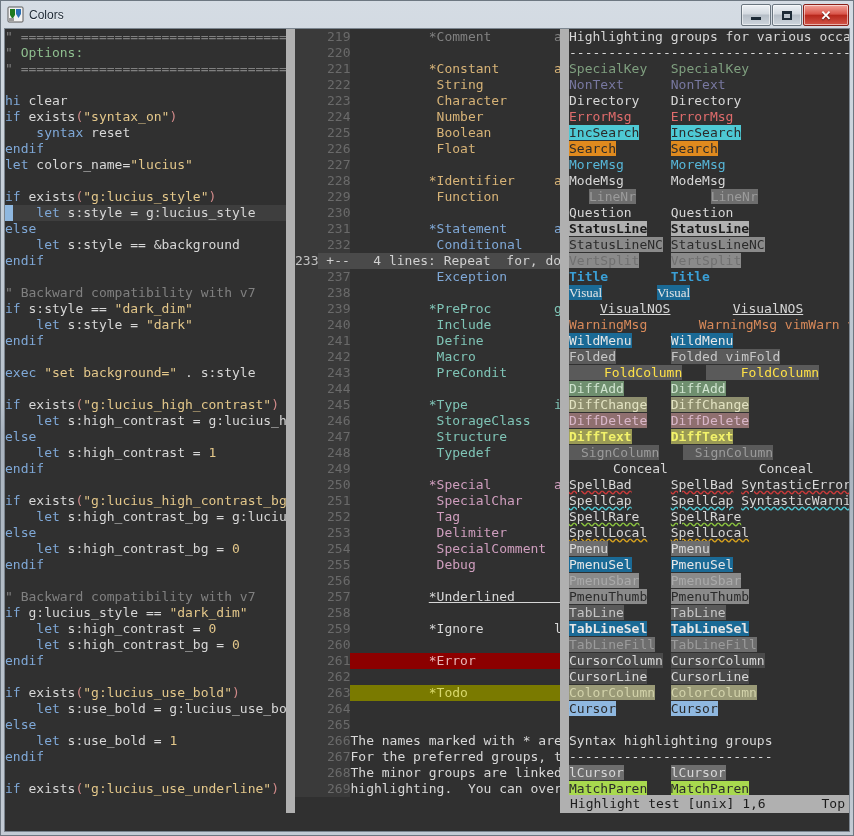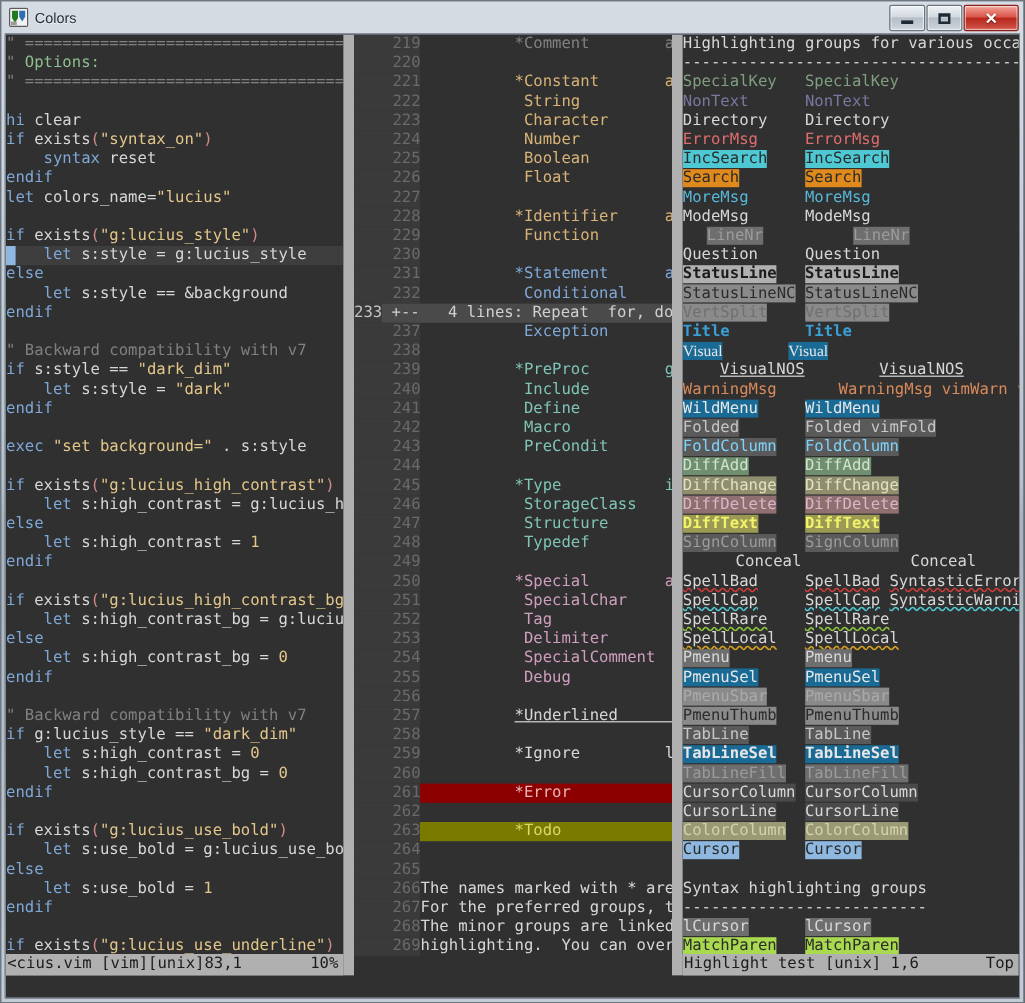--- a/index.html
+++ b/index.html
@@ -137,26 +137,26 @@
   .g-question{color:#d7d7d7;}
   .g-statusline{background:#b0b0b0;color:#1c1c1c;font-weight:bold;}
   .g-statuslinenc{background:#8a8a8a;color:#2b2b2b;}
   .g-vertsplit{background:#8a8a8a;color:#707070;}
   .g-title{color:#3a9fd6;font-weight:bold;}
   .g-visual{background:#1a6a96;color:#e6e6e6;font-family:Liberation Serif, serif;}
   .g-visualnos{color:#d7d7d7;text-decoration:underline;padding-left:31px;}
   .g-warningmsg{color:#d98a5a;}
   .g-wildmenu{background:#1a6a96;color:#e6e6e6;}
   .g-folded{background:#5a5a5a;color:#c6c6c6;}
-  .g-foldcolumn{background:#5a5a5a;color:#7dd3fc;}
+  .g-foldcolumn{background:#5a5a5a;color:#fde047;padding-left:35px;}
   .g-diffadd{background:#6f8f6f;color:#cfe3cf;}
   .g-diffchange{background:#8f8f6f;color:#e2e2c2;}
   .g-diffdelete{background:#8f6f6f;color:#d9b7c9;}
   .g-difftext{background:#9a9a55;color:#f2f26a;font-weight:bold;}
-  .g-signcolumn{background:#5a5a5a;color:#9b9b9b;}
+  .g-signcolumn{background:#5a5a5a;color:#9b9b9b;padding-left:12px;}
   .g-conceal{color:#d7d7d7;padding-left:44px;}
   .g-spellbad{color:#d7d7d7;text-decoration:underline wavy #cc3a3a;}
   .g-spellcap{color:#d7d7d7;text-decoration:underline wavy #4ec9d4;}
   .g-spellrare{color:#d7d7d7;text-decoration:underline wavy #8cc63f;}
   .g-spelllocal{color:#d7d7d7;text-decoration:underline wavy #d7a21e;}
   .g-pmenu{background:#6e6e6e;color:#d7d7d7;}
   .g-pmenusel{background:#1a6a96;color:#e6e6e6;}
   .g-pmenusbar{background:#8a8a8a;color:#aaaaaa;}
   .g-pmenuthumb{background:#8a8a8a;color:#2b2b2b;}
   .g-tabline{background:#5a5a5a;color:#c6c6c6;}
@@ -207,24 +207,20 @@
       </div>
     </div>
 
     <div class="client">
       <div class="vim">
 
         <div class="windows-row">
 
           <div class="pane pane-left">
             <div class="pane-body" id="left-body"><div class="row"><span class="c-comment">" </span><span class="c-comment">=========================================</span></div><div class="row"><span class="c-comment">" </span><span class="c-green">Options:</span></div><div class="row"><span class="c-comment">" </span><span class="c-comment">=========================================</span></div><div class="row">&nbsp;</div><div class="row"><span class="c-stmt">hi</span><span class="c-plain"> clear</span></div><div class="row"><span class="c-stmt">if</span><span class="c-plain"> exists</span><span class="c-paren">(</span><span class="c-str">"syntax_on"</span><span class="c-paren">)</span></div><div class="row"><span class="c-stmt">    syntax</span><span class="c-plain"> reset</span></div><div class="row"><span class="c-stmt">endif</span></div><div class="row"><span class="c-stmt">let</span><span class="c-plain"> colors_name=</span><span class="c-str">"lucius"</span></div><div class="row">&nbsp;</div><div class="row"><span class="c-stmt">if</span><span class="c-plain"> exists</span><span class="c-paren">(</span><span class="c-str">"g:lucius_style"</span><span class="c-paren">)</span></div><div class="row cursorline"><span class="cursor-block"> </span><span class="c-plain">   </span><span class="c-stmt">let</span><span class="c-plain"> s:style = g:lucius_style</span></div><div class="row"><span class="c-stmt">else</span></div><div class="row"><span class="c-plain">    </span><span class="c-stmt">let</span><span class="c-plain"> s:style == &amp;background</span></div><div class="row"><span class="c-stmt">endif</span></div><div class="row">&nbsp;</div><div class="row"><span class="c-comment">" Backward compatibility with v7</span></div><div class="row"><span class="c-stmt">if</span><span class="c-plain"> s:style == </span><span class="c-str">"dark_dim"</span></div><div class="row"><span class="c-plain">    </span><span class="c-stmt">let</span><span class="c-plain"> s:style = </span><span class="c-str">"dark"</span></div><div class="row"><span class="c-stmt">endif</span></div><div class="row">&nbsp;</div><div class="row"><span class="c-stmt">exec</span><span class="c-plain"> </span><span class="c-str">"set background="</span><span class="c-plain"> . s:style</span></div><div class="row">&nbsp;</div><div class="row"><span class="c-stmt">if</span><span class="c-plain"> exists</span><span class="c-paren">(</span><span class="c-str">"g:lucius_high_contrast"</span><span class="c-paren">)</span></div><div class="row"><span class="c-plain">    </span><span class="c-stmt">let</span><span class="c-plain"> s:high_contrast = g:lucius_hig</span></div><div class="row"><span class="c-stmt">else</span></div><div class="row"><span class="c-plain">    </span><span class="c-stmt">let</span><span class="c-plain"> s:high_contrast = </span><span class="c-num">1</span></div><div class="row"><span class="c-stmt">endif</span></div><div class="row">&nbsp;</div><div class="row"><span class="c-stmt">if</span><span class="c-plain"> exists</span><span class="c-paren">(</span><span class="c-str">"g:lucius_high_contrast_bg"</span></div><div class="row"><span class="c-plain">    </span><span class="c-stmt">let</span><span class="c-plain"> s:high_contrast_bg = g:lucius_</span></div><div class="row"><span class="c-stmt">else</span></div><div class="row"><span class="c-plain">    </span><span class="c-stmt">let</span><span class="c-plain"> s:high_contrast_bg = </span><span class="c-num">0</span></div><div class="row"><span class="c-stmt">endif</span></div><div class="row">&nbsp;</div><div class="row"><span class="c-comment">" Backward compatibility with v7</span></div><div class="row"><span class="c-stmt">if</span><span class="c-plain"> g:lucius_style == </span><span class="c-str">"dark_dim"</span></div><div class="row"><span class="c-plain">    </span><span class="c-stmt">let</span><span class="c-plain"> s:high_contrast = </span><span class="c-num">0</span></div><div class="row"><span class="c-plain">    </span><span class="c-stmt">let</span><span class="c-plain"> s:high_contrast_bg = </span><span class="c-num">0</span></div><div class="row"><span class="c-stmt">endif</span></div><div class="row">&nbsp;</div><div class="row"><span class="c-stmt">if</span><span class="c-plain"> exists</span><span class="c-paren">(</span><span class="c-str">"g:lucius_use_bold"</span><span class="c-paren">)</span></div><div class="row"><span class="c-plain">    </span><span class="c-stmt">let</span><span class="c-plain"> s:use_bold = g:lucius_use_bold</span></div><div class="row"><span class="c-stmt">else</span></div><div class="row"><span class="c-plain">    </span><span class="c-stmt">let</span><span class="c-plain"> s:use_bold = </span><span class="c-num">1</span></div><div class="row"><span class="c-stmt">endif</span></div><div class="row">&nbsp;</div><div class="row"><span class="c-stmt">if</span><span class="c-plain"> exists</span><span class="c-paren">(</span><span class="c-str">"g:lucius_use_underline"</span><span class="c-paren">)</span></div></div>
-            <div class="statusline">
-              <span class="sl-left">&lt;cius.vim [vim][unix]83,1</span>
-              <span class="sl-right">10%</span>
-            </div>
           </div>
 
           <div class="vsplit"></div>
 
           <div class="pane pane-mid">
             <div class="pane-body" id="mid-body"><div class="row"><span class="lnum">219</span><span class="c-plain">          </span><span class="c-comment">*Comment</span><span class="c-comment">        any comme</span></div><div class="row"><span class="lnum">220</span>&nbsp;</div><div class="row"><span class="lnum">221</span><span class="c-plain">          </span><span class="c-helpexample">*Constant</span><span class="c-helpexample">       any const</span></div><div class="row"><span class="lnum">222</span><span class="c-plain">           </span><span class="c-helpexample">String</span><span class="c-helpexample">          a string </span></div><div class="row"><span class="lnum">223</span><span class="c-plain">           </span><span class="c-helpexample">Character</span><span class="c-helpexample">       a charact</span></div><div class="row"><span class="lnum">224</span><span class="c-plain">           </span><span class="c-helpexample">Number</span><span class="c-helpexample">          a number </span></div><div class="row"><span class="lnum">225</span><span class="c-plain">           </span><span class="c-helpexample">Boolean</span><span class="c-helpexample">         a boolean</span></div><div class="row"><span class="lnum">226</span><span class="c-plain">           </span><span class="c-helpexample">Float</span><span class="c-helpexample">           a floatin</span></div><div class="row"><span class="lnum">227</span>&nbsp;</div><div class="row"><span class="lnum">228</span><span class="c-plain">          </span><span class="c-helpexample">*Identifier</span><span class="c-helpexample">     any varia</span></div><div class="row"><span class="lnum">229</span><span class="c-plain">           </span><span class="c-helpexample">Function</span><span class="c-helpexample">        function </span></div><div class="row"><span class="lnum">230</span>&nbsp;</div><div class="row"><span class="lnum">231</span><span class="c-plain">          </span><span class="c-helpident">*Statement</span><span class="c-helpident">      any state</span></div><div class="row"><span class="lnum">232</span><span class="c-plain">           </span><span class="c-helpident">Conditional</span><span class="c-helpident">     if, then,</span></div><div class="row"><span class="ln-cur">233</span><span class="c-fold"> +--   4 lines: Repeat  for, do, whi</span></div><div class="row"><span class="lnum">237</span><span class="c-plain">           </span><span class="c-helpident">Exception</span><span class="c-helpident">       try, catc</span></div><div class="row"><span class="lnum">238</span>&nbsp;</div><div class="row"><span class="lnum">239</span><span class="c-plain">          </span><span class="c-helphyper">*PreProc</span><span class="c-helphyper">        generic P</span></div><div class="row"><span class="lnum">240</span><span class="c-plain">           </span><span class="c-helphyper">Include</span><span class="c-helphyper">         preproces</span></div><div class="row"><span class="lnum">241</span><span class="c-plain">           </span><span class="c-helphyper">Define</span><span class="c-helphyper">          preproces</span></div><div class="row"><span class="lnum">242</span><span class="c-plain">           </span><span class="c-helphyper">Macro</span><span class="c-helphyper">           same as D</span></div><div class="row"><span class="lnum">243</span><span class="c-plain">           </span><span class="c-helphyper">PreCondit</span><span class="c-helphyper">       preproces</span></div><div class="row"><span class="lnum">244</span>&nbsp;</div><div class="row"><span class="lnum">245</span><span class="c-plain">          </span><span class="c-helphyper">*Type</span><span class="c-helphyper">           int, long</span></div><div class="row"><span class="lnum">246</span><span class="c-plain">           </span><span class="c-helphyper">StorageClass</span><span class="c-helphyper">    static, r</span></div><div class="row"><span class="lnum">247</span><span class="c-plain">           </span><span class="c-helphyper">Structure</span><span class="c-helphyper">       struct, u</span></div><div class="row"><span class="lnum">248</span><span class="c-plain">           </span><span class="c-helphyper">Typedef</span><span class="c-helphyper">         A typedef</span></div><div class="row"><span class="lnum">249</span>&nbsp;</div><div class="row"><span class="lnum">250</span><span class="c-plain">          </span><span class="c-special">*Special</span><span class="c-special">        any speci</span></div><div class="row"><span class="lnum">251</span><span class="c-plain">           </span><span class="c-special">SpecialChar</span><span class="c-special">     special c</span></div><div class="row"><span class="lnum">252</span><span class="c-plain">           </span><span class="c-special">Tag</span><span class="c-special">             you can u</span></div><div class="row"><span class="lnum">253</span><span class="c-plain">           </span><span class="c-special">Delimiter</span><span class="c-special">       character</span></div><div class="row"><span class="lnum">254</span><span class="c-plain">           </span><span class="c-special">SpecialComment</span><span class="c-special">  special t</span></div><div class="row"><span class="lnum">255</span><span class="c-plain">           </span><span class="c-special">Debug</span><span class="c-special">           debugging</span></div><div class="row"><span class="lnum">256</span>&nbsp;</div><div class="row"><span class="lnum">257</span><span class="c-plain">          </span><span class="c-underlined">*Underlined      text that</span></div><div class="row"><span class="lnum">258</span>&nbsp;</div><div class="row"><span class="lnum">259</span><span class="c-plain">          </span><span class="c-plain">*Ignore</span><span class="c-plain">         left blan</span></div><div class="row"><span class="lnum">260</span>&nbsp;</div><div class="row"><span class="lnum">261</span><span class="hl-error">          *Error           any erron</span></div><div class="row"><span class="lnum">262</span>&nbsp;</div><div class="row"><span class="lnum">263</span><span class="hl-todo">          *Todo            anything </span></div><div class="row"><span class="lnum">264</span><span class="c-helpexample">                           keywords </span></div><div class="row"><span class="lnum">265</span>&nbsp;</div><div class="row"><span class="lnum">266</span><span class="c-plain">The names marked with * are the p</span></div><div class="row"><span class="lnum">267</span><span class="c-plain">For the preferred groups, the "sy</span></div><div class="row"><span class="lnum">268</span><span class="c-plain">The minor groups are linked to th</span></div><div class="row"><span class="lnum">269</span><span class="c-plain">highlighting.  You can override t</span></div></div>
           </div>
 
           <div class="vsplit"></div>
 

